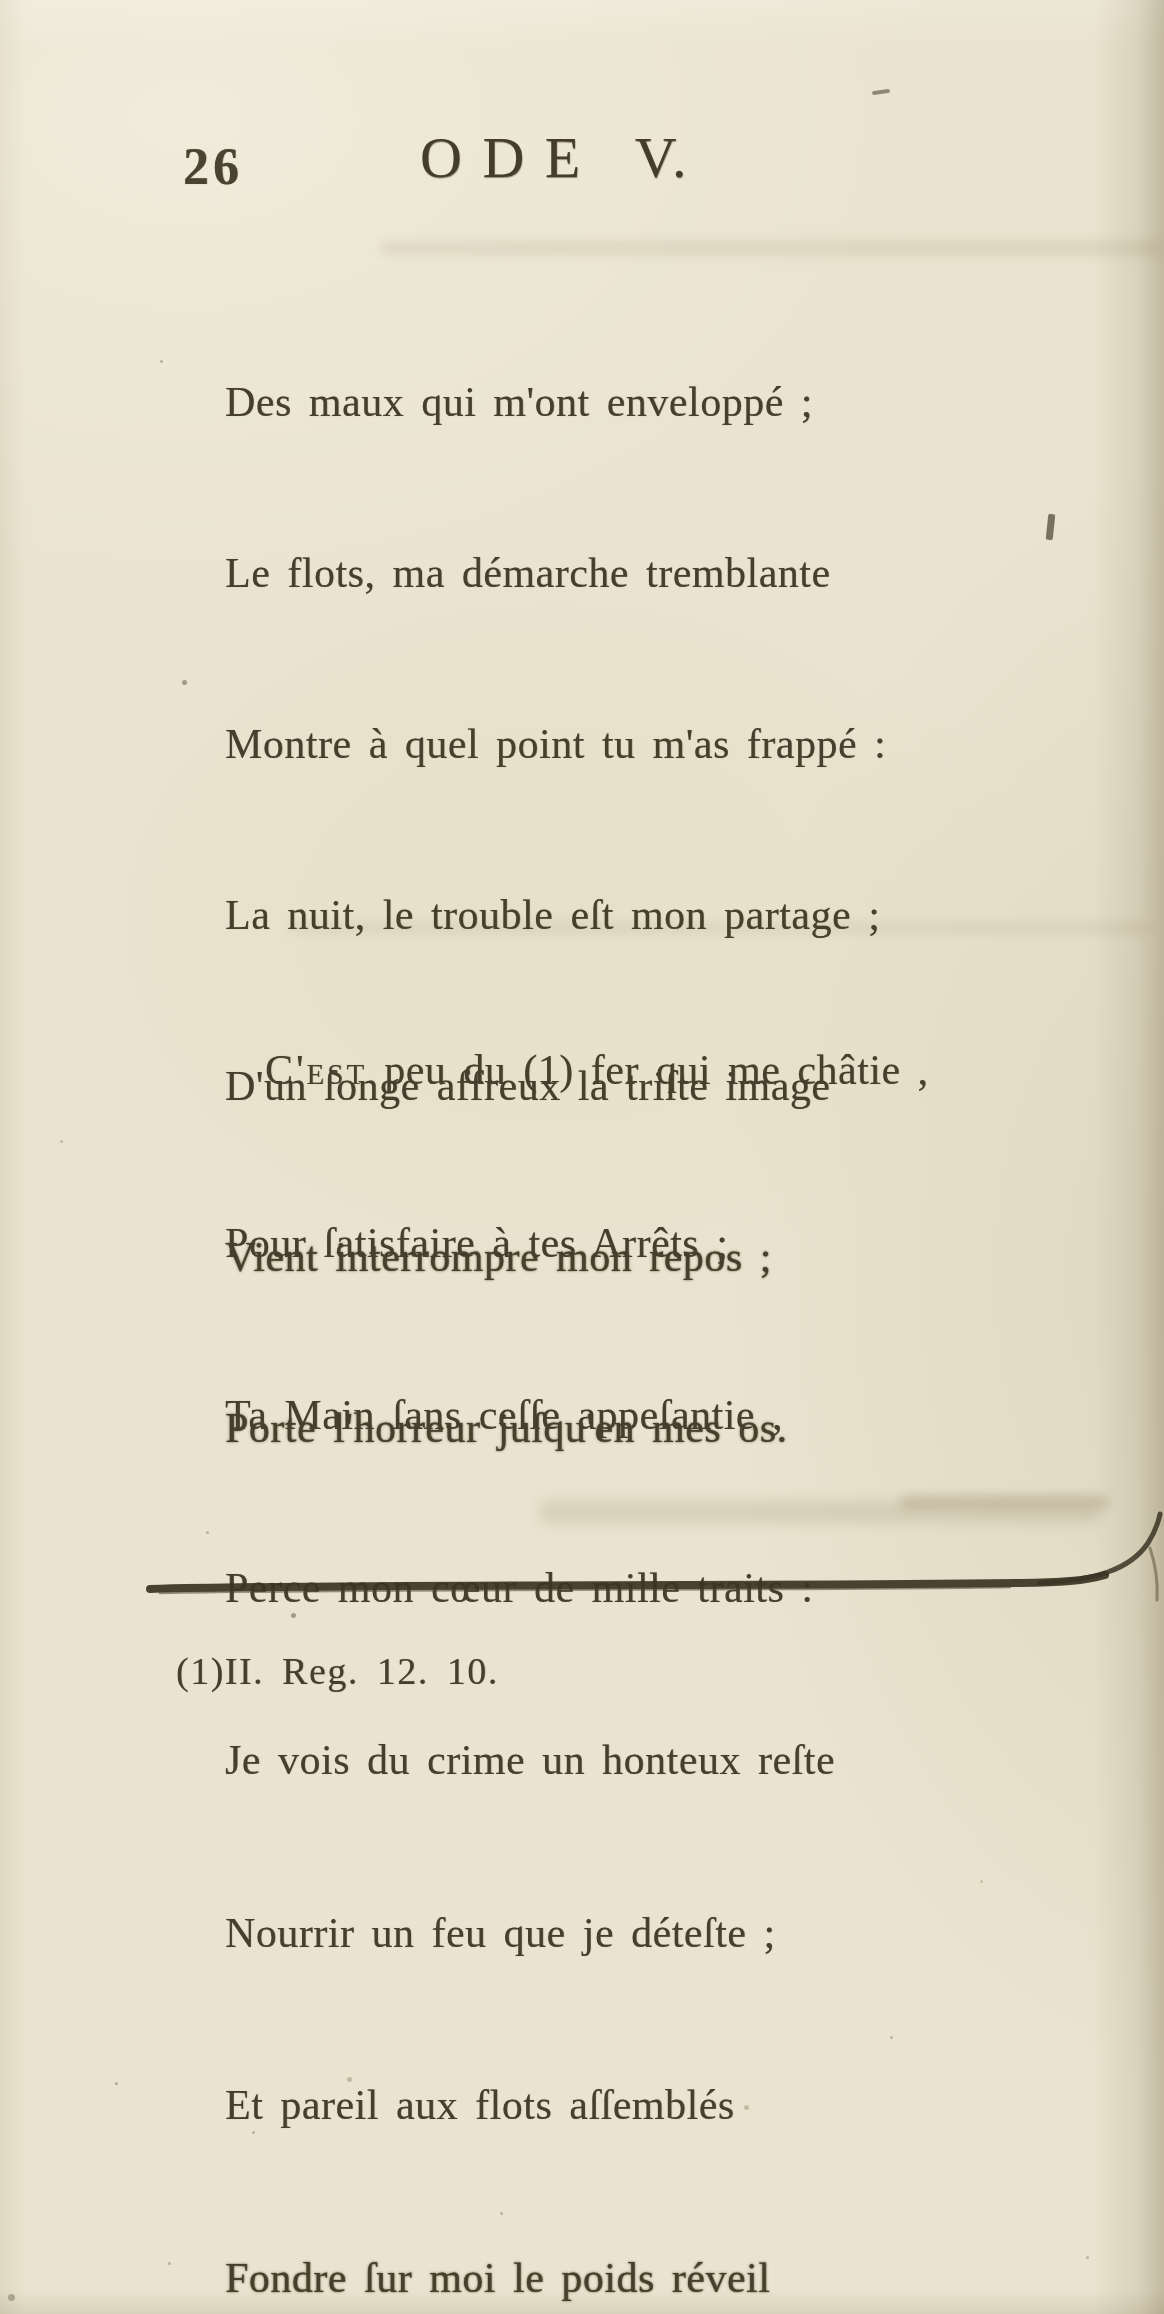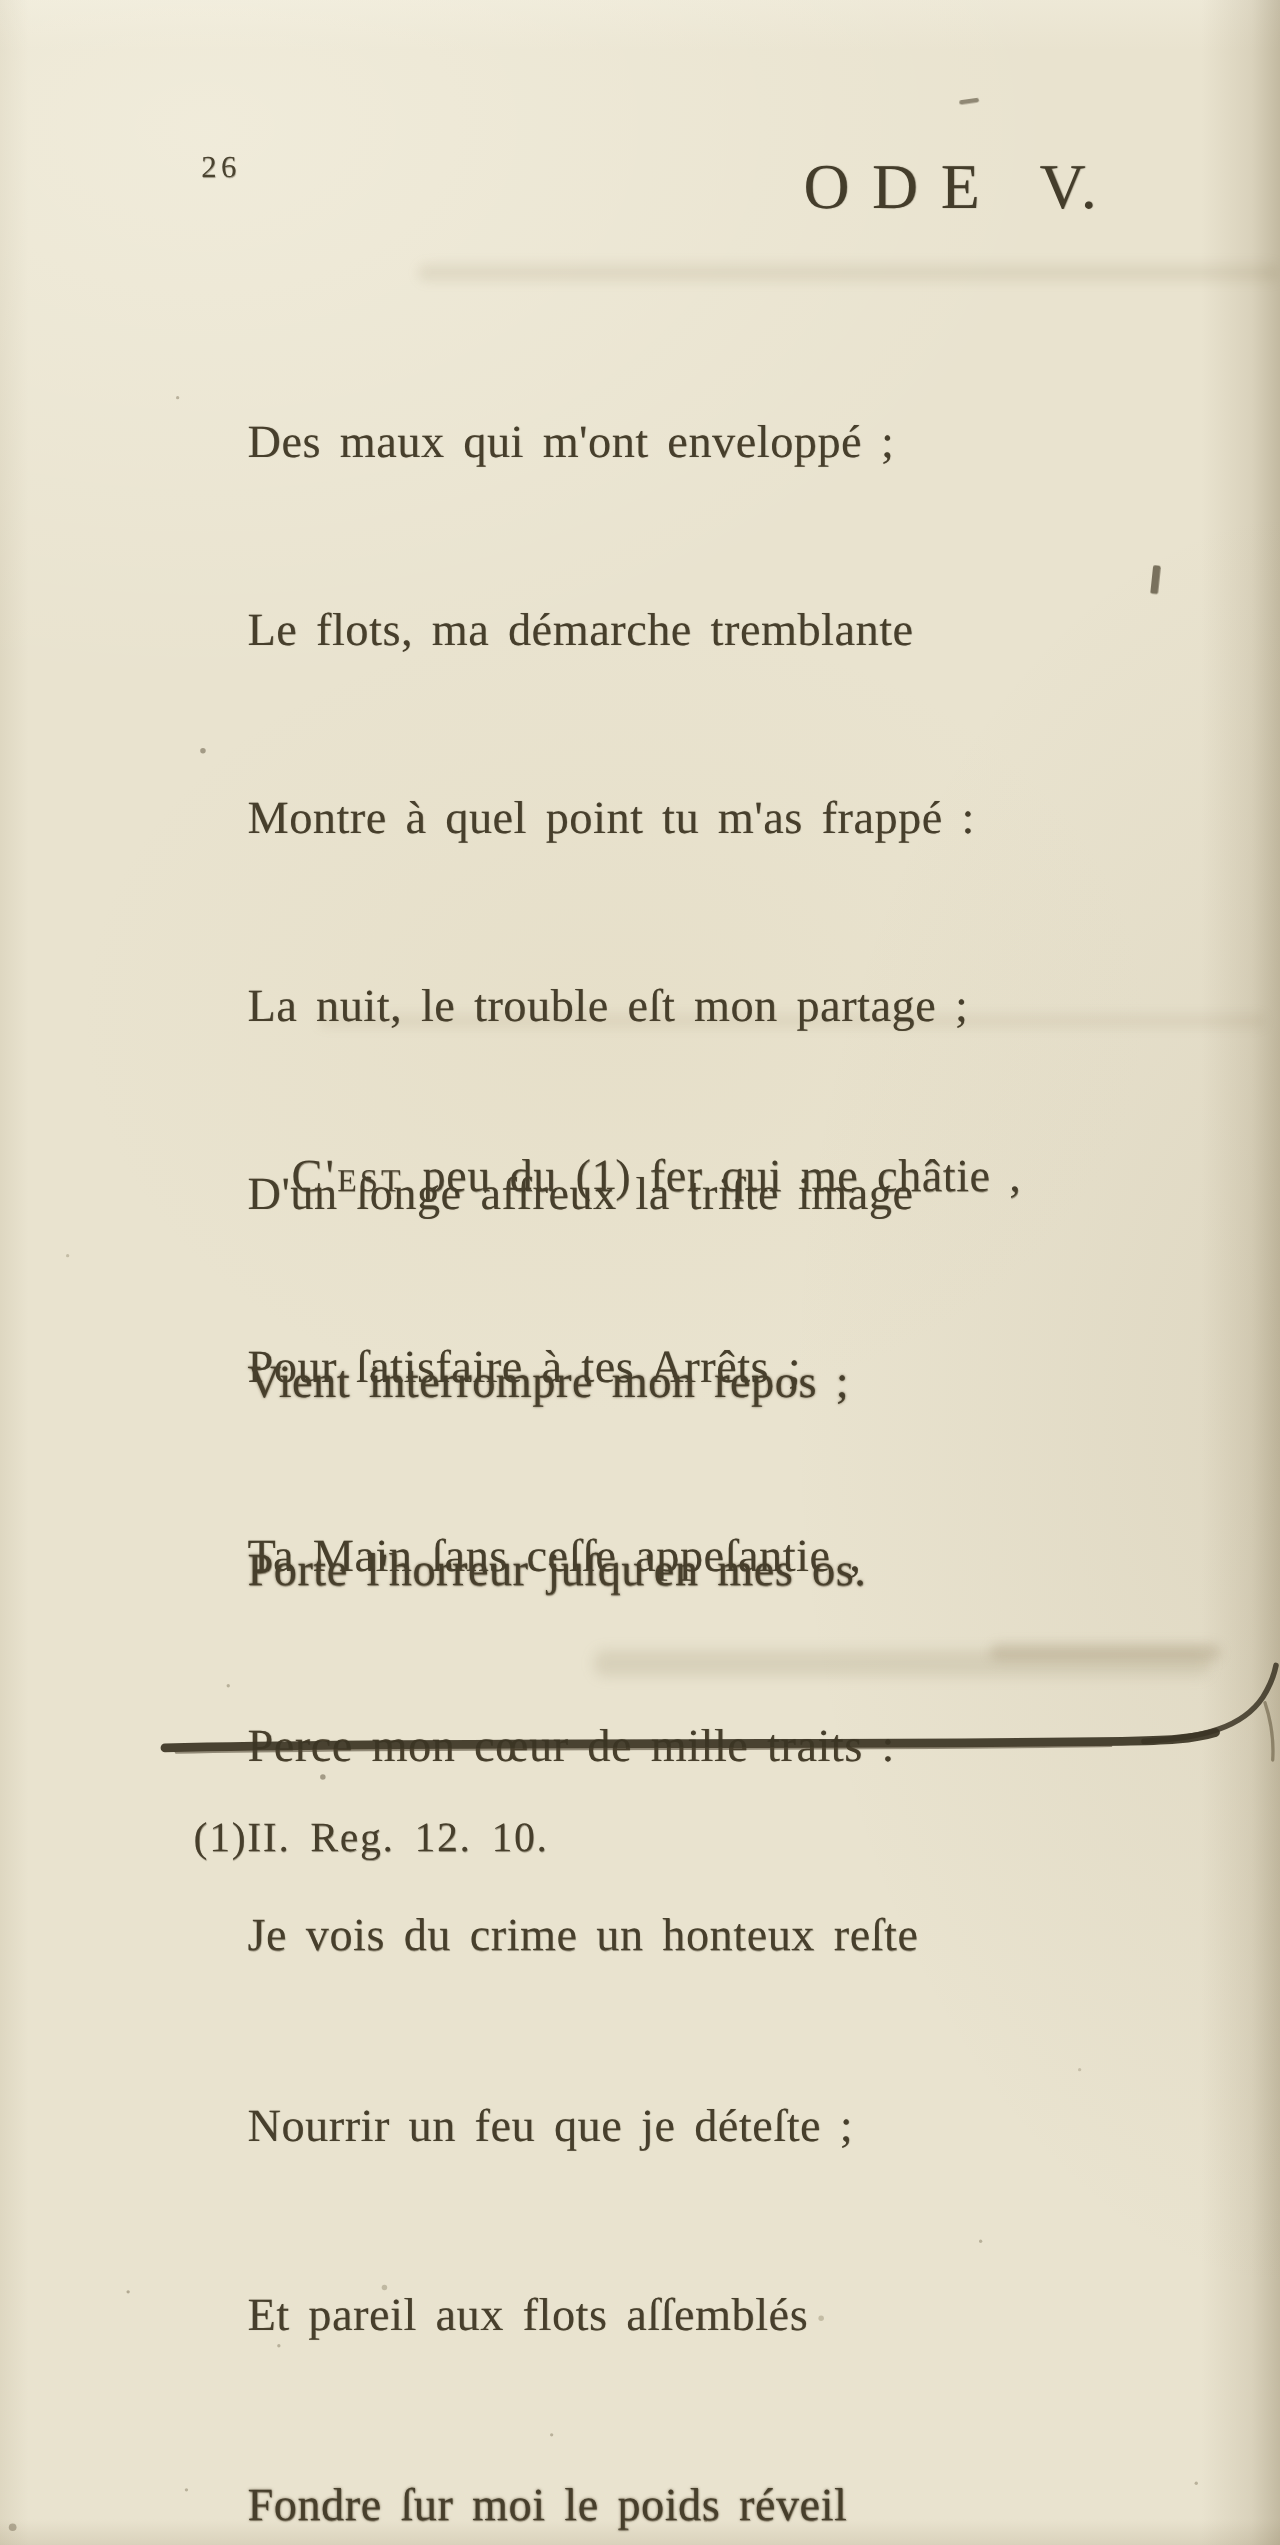--- a/index.html
+++ b/index.html
@@ -58,27 +58,28 @@
       1086px 2256px 0 0 rgba(95,82,55,0.35),
       168px 2262px 0 0  rgba(95,82,55,0.35),
       640px 2290px 0 0  rgba(95,82,55,0.30),
       980px 1880px 0 0  rgba(100,88,58,0.25),
       60px 1140px 0 0   rgba(100,88,58,0.28),
       10px 2296px 0 2px rgba(80,68,45,0.35);
   }
   
   .page-number {
     position: absolute; left: 183px; top: 137px;
-    font-size: 28px; letter-spacing: 4px;
+    font-size: 52px; letter-spacing: 4px;
     color: #4a4330;
     text-shadow: 0.4px 0.4px 0.8px rgba(60,52,34,0.45);
+    font-weight: bold;
   }
   .running-head {
-    position: absolute; left: 420px; top: 136px; width: 580px;
-    text-align: right;
+    position: absolute; left: 420px; top: 124px; width: 580px;
+    text-align: left;
     font-size: 58px; letter-spacing: 3px; white-space: pre;
     color: #443d2b;
     text-shadow: 0.5px 0.5px 1px rgba(60,52,34,0.5);
   }
   .stanza {
     position: absolute; left: 225px;
     font-size: 42px; line-height: 57px;
     letter-spacing: 0.5px; word-spacing: 6px;
     white-space: pre;
     color: #473f2c;

